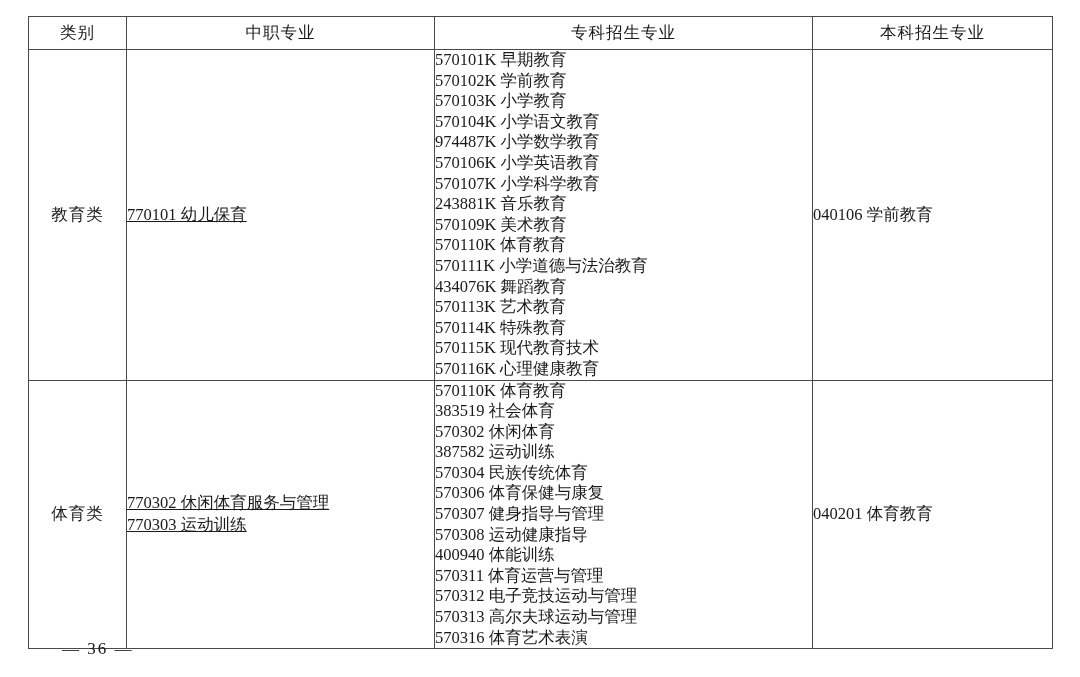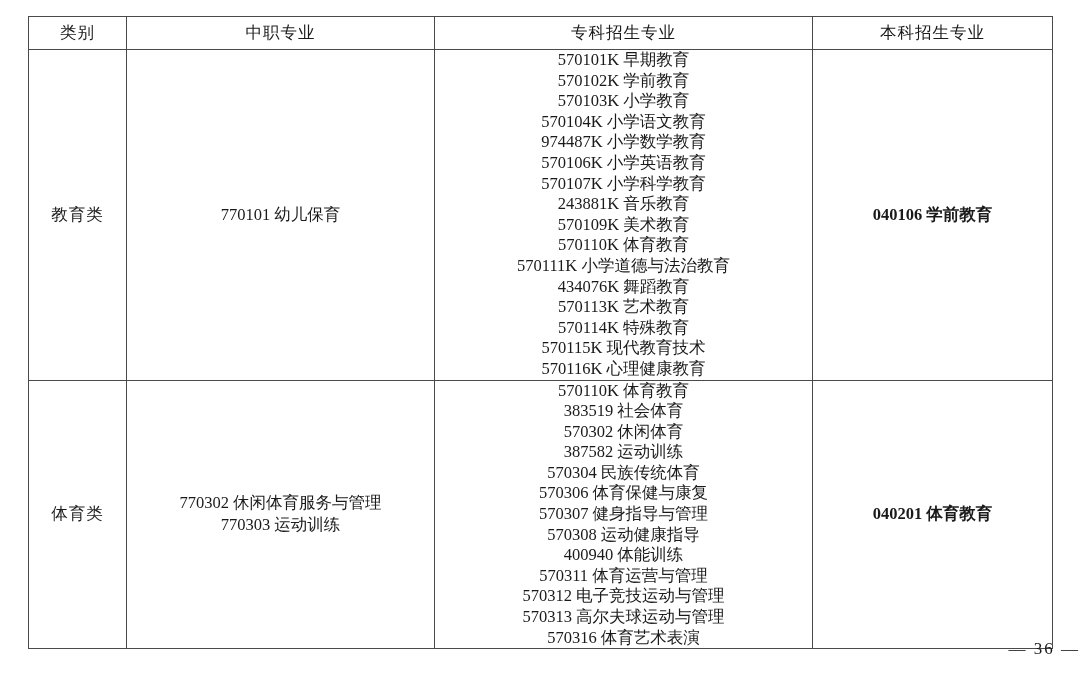--- a/index.html
+++ b/index.html
@@ -25,21 +25,20 @@
     border-collapse: collapse;
     width: 1024px;
     table-layout: fixed;
     margin: 0 auto;
   }
   table.major-table th,
   table.major-table td {
     border: 1px solid #4a4a4a;
     vertical-align: middle;
     padding: 0;
-    text-align: center;
   }
   table.major-table thead th {
     height: 32px;
     font-weight: normal;
     font-size: 16.5px;
     text-align: center;
     letter-spacing: 1px;
   }
   col.c-cat { width: 98px; }
   col.c-voc { width: 308px; }
@@ -50,48 +49,48 @@
     text-align: center;
     font-size: 16.5px;
     letter-spacing: 1px;
     font-family: Liberation Mono, monospace;
   }
   td.voc-cell {
     text-align: left;
     font-size: 16.5px;
     padding-left: 12px;
     vertical-align: middle;
+    text-decoration: underline;
   }
   td.col-cell {
     text-align: left;
     font-size: 16.5px;
     padding: 8px 0 8px 12px;
     vertical-align: top;
   }
   td.und-cell {
     text-align: left;
     font-size: 16.5px;
     padding-left: 12px;
     vertical-align: middle;
-    font-weight: bold;
   }
   .list-line {
     line-height: 20.6px;
     white-space: nowrap;
   }
   .voc-line {
     line-height: 22px;
     white-space: nowrap;
   }
   .footer {
     position: absolute;
     left: 0;
     right: 0;
     bottom: 18px;
-    text-align: right;
+    text-align: left;
     padding-left: 62px;
     font-size: 17px;
     color: #1a1a1a;
     letter-spacing: 2px;
   }
 </style>
 </head>
 <body>
 
 <div class="page">

